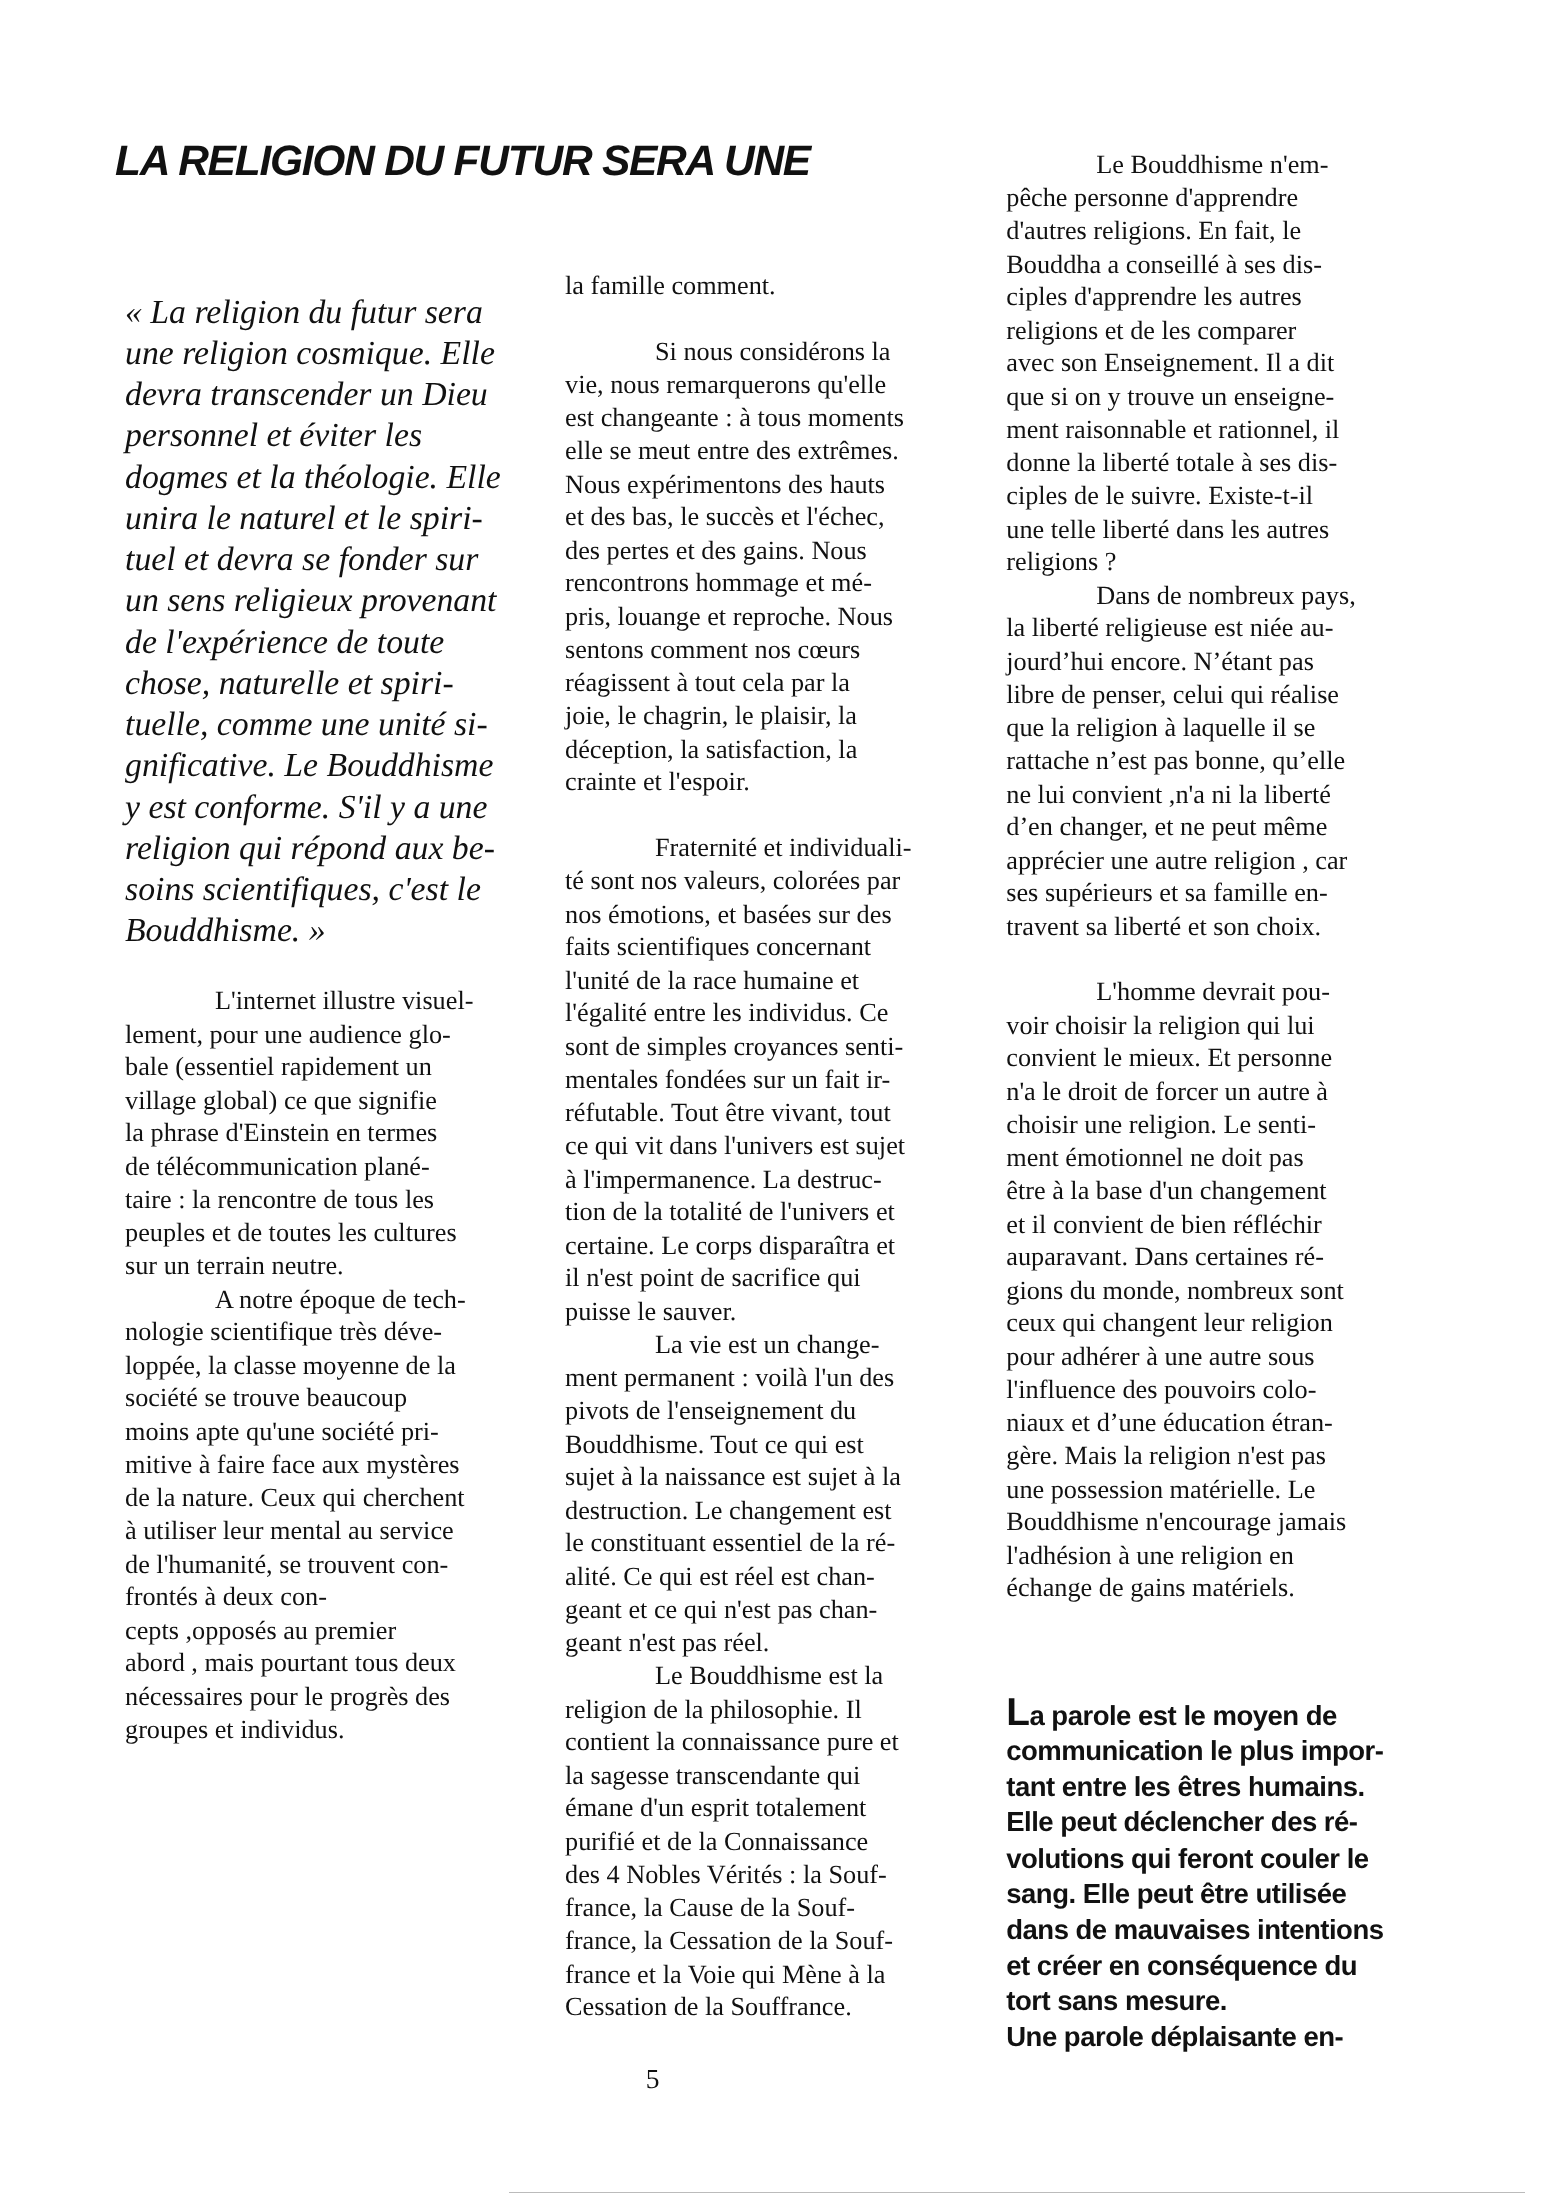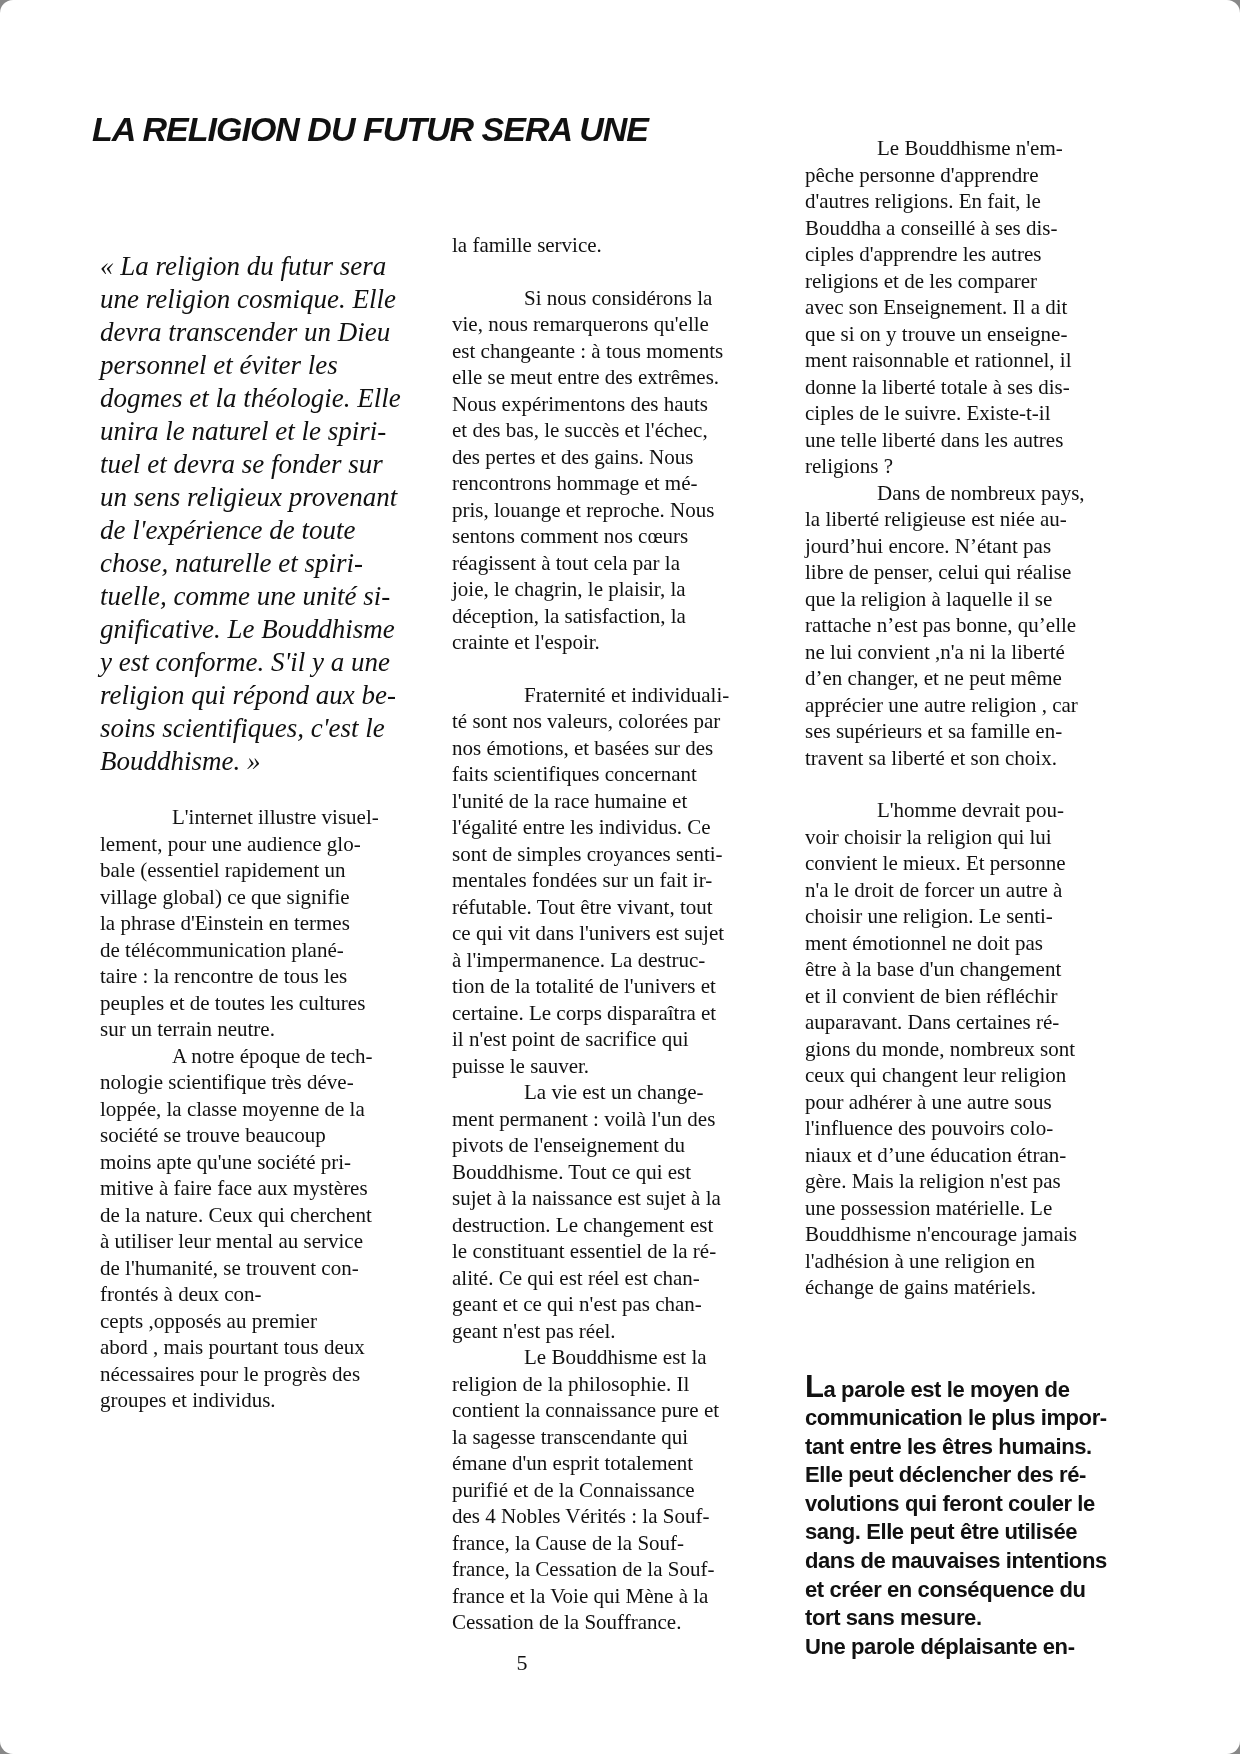--- a/index.html
+++ b/index.html
@@ -4,32 +4,31 @@
 <style>
   html,body{margin:0;padding:0;background:#888;}
   .page{
     position:relative;
     width:1240px;height:1754px;
     background:#ffffff;
     margin:0 auto;
     overflow:hidden;
     color:#111;
     font-family:"Liberation Serif", serif;
-    border-radius:13px;
   }
   .doc-title{
     position:absolute;
     left:90px;top:110px;width:560px;
     text-align:center;
     font-family:"Liberation Sans", sans-serif;
     font-weight:bold;font-style:italic;
     font-size:34px;letter-spacing:-1px;
     white-space:nowrap;
   }
-  .col{position:absolute;width:345px;margin-top:17px;}
+  .col{position:absolute;width:345px;}
   .col1{left:100px;top:233px;}
   .col2{left:452px;top:215px;}
   .col3{left:805px;top:118px;}
   .block{
     white-space:pre-line;
     margin:0;
   }
   .quote{
     font-style:italic;
     font-size:27px;line-height:33px;
@@ -104,21 +103,21 @@
 de la nature. Ceux qui cherchent
 à utiliser leur mental au service
 de l'humanité, se trouvent con-
 frontés à deux con-
 cepts ,opposés au premier
 abord , mais pourtant tous deux
 nécessaires pour le progrès des
 groupes et individus.</div>
     </div>
   <div class="col col2">
-      <div class="block body">la famille service.</div>
+      <div class="block body">la famille comment.</div>
       <div class="block body indent gap">Si nous considérons la
 vie, nous remarquerons qu'elle
 est changeante : à tous moments
 elle se meut entre des extrêmes.
 Nous expérimentons des hauts
 et des bas, le succès et l'échec,
 des pertes et des gains. Nous
 rencontrons hommage et mé-
 pris, louange et reproche. Nous
 sentons comment nos cœurs

